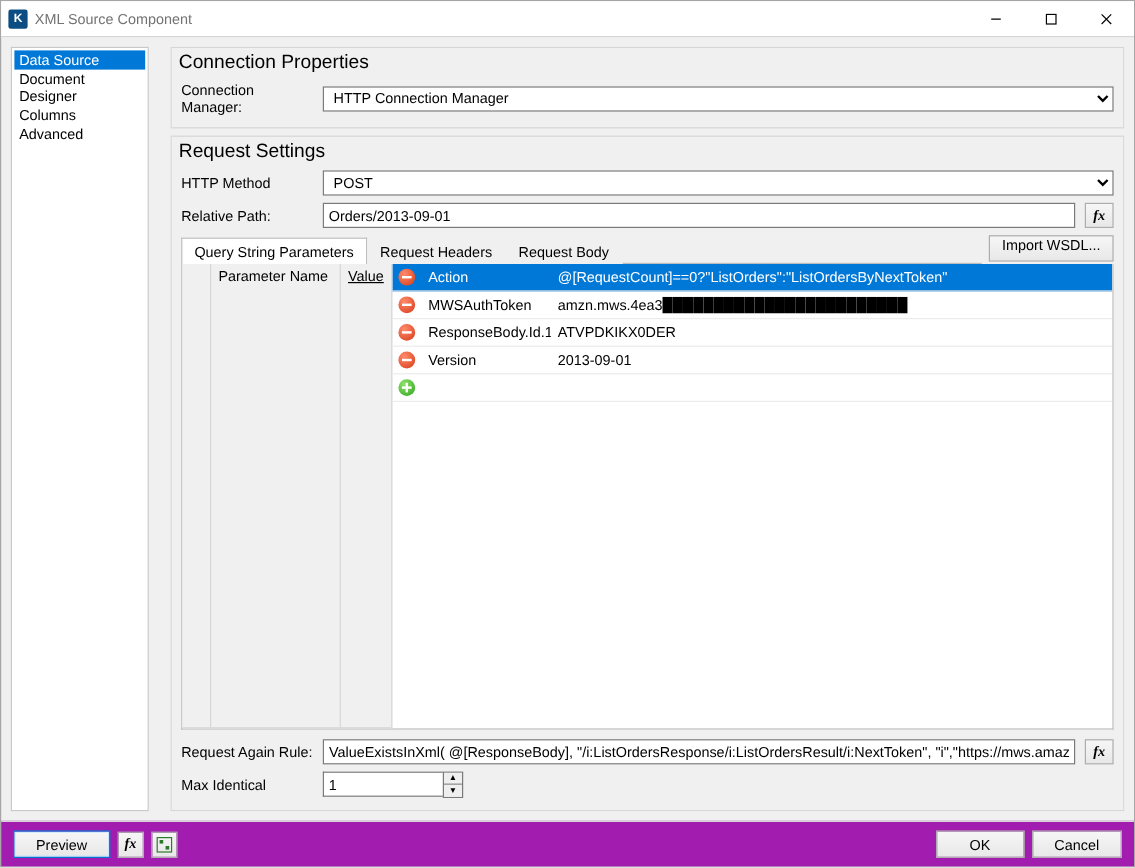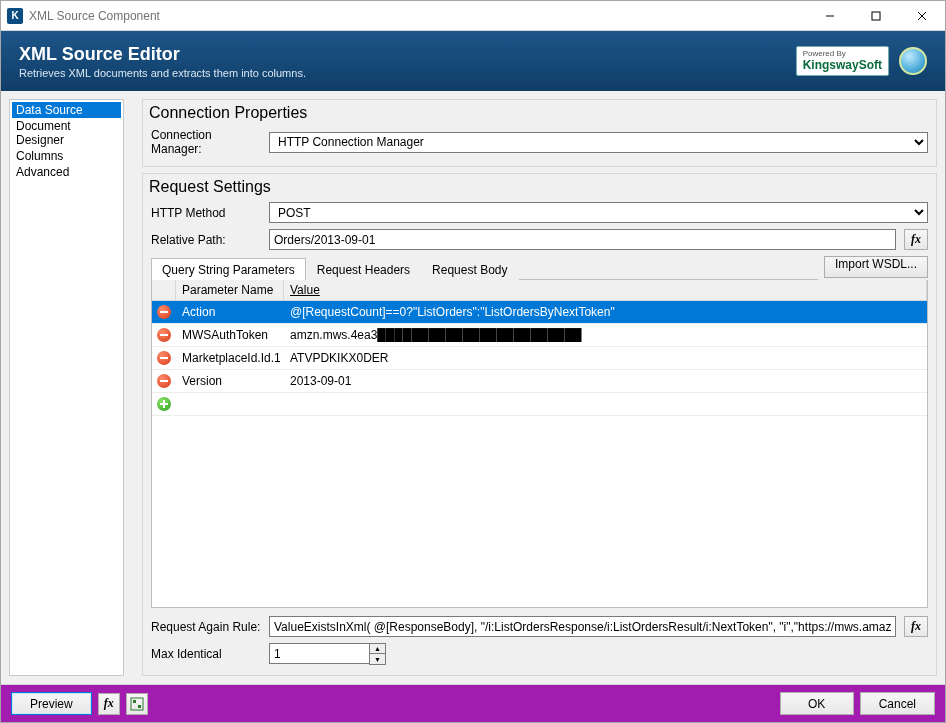--- a/index.html
+++ b/index.html
@@ -34,21 +34,21 @@
 select { width: 100%; }
 .flex1 { flex: 1; }
 .fx-btn { width: 24px; height: 21px; border: 1px solid #adadad; background: linear-gradient(#f6f6f6,#e8e8e8); font-style: italic; font-weight: bold; font-family: "Times New Roman", serif; display: flex; align-items: center; justify-content: center; cursor: default; }
 
 .tabs-row { display: flex; align-items: flex-end; }
 .tabs { display: flex; border-bottom: 1px solid #bdbdbd; flex: 1; }
 .tab { padding: 4px 10px 3px 10px; border: 1px solid transparent; border-bottom: none; margin-bottom: -1px; cursor: default; background: #f0f0f0; }
 .tab.active { background: #fff; border-color: #bdbdbd; }
 .import-btn { height: 22px; padding: 0 10px; border: 1px solid #adadad; background: linear-gradient(#f6f6f6,#e8e8e8); margin-left: 6px; margin-bottom: 2px; cursor: default; }
 
-.grid-wrap { flex: 1; border: 1px solid #bdbdbd; border-top: none; background: #fff; overflow: hidden; display: flex; flex-direction: column; }
+.grid-wrap { flex: 1; border: 1px solid #bdbdbd; border-top: none; background: #fff; overflow: hidden; display: flex; flex-direction: row; }
 .grid-header { display: flex; background: #f0f0f0; border-bottom: 1px solid #d6d6d6; }
 .gh-cell { border-right: 1px solid #d6d6d6; padding: 3px 6px; }
 .gh-icon { width: 24px; }
 .gh-name { width: 108px; }
 .gh-value { flex: 1; text-decoration: underline; }
 .grid-body { flex: 1; overflow: auto; }
 .grid-row { display: flex; border-bottom: 1px solid #ececec; height: 23px; align-items: center; }
 .grid-row.selected { background: #0078d7; color: #fff; }
 .gc-icon { width: 24px; display: flex; align-items: center; justify-content: center; }
 .gc-name { width: 108px; padding: 0 6px; white-space: nowrap; overflow: hidden; }
@@ -91,33 +91,20 @@
         </svg>
       </div>
     <div class="winbtn">
         <svg width="10" height="10">
           <line x1="1" y1="1" x2="9" y2="9" stroke="#000"></line>
           <line x1="9" y1="1" x2="1" y2="9" stroke="#000"></line>
         </svg>
       </div>
   </div>
 
-  <div class="header">
-    <div class="header-left">
-      <div class="header-title">XML Source Editor</div>
-      <div class="header-sub">Retrieves XML documents and extracts them into columns.</div>
-    </div>
-    <div class="header-logos">
-      <div class="ks-logo">
-        <small>Powered By</small>
-        <span>KingswaySoft</span>
-      </div>
-      <div class="globe-icon"></div>
-    </div>
-  </div>
 
   <div class="body-area">
 
     <div class="sidebar">
       <div class="sidebar-item selected"><span>Data Source</span></div>
       <div class="sidebar-item"><span>Document Designer</span></div>
       <div class="sidebar-item"><span>Columns</span></div>
       <div class="sidebar-item"><span>Advanced</span></div>
     </div>
 
@@ -176,21 +163,21 @@
               <div class="gc-icon">
                   <div class="del-icon"></div>
                 </div>
               <div class="gc-name">MWSAuthToken</div>
               <div class="gc-value">amzn.mws.4ea3████████████████████████</div>
             </div>
             <div class="grid-row">
               <div class="gc-icon">
                   <div class="del-icon"></div>
                 </div>
-              <div class="gc-name">MarketplaceId.Id.1</div>
+              <div class="gc-name">ResponseBody.Id.1</div>
               <div class="gc-value">ATVPDKIKX0DER</div>
             </div>
             <div class="grid-row">
               <div class="gc-icon">
                   <div class="del-icon"></div>
                 </div>
               <div class="gc-name">Version</div>
               <div class="gc-value">2013-09-01</div>
             </div>
             <div class="grid-row">

